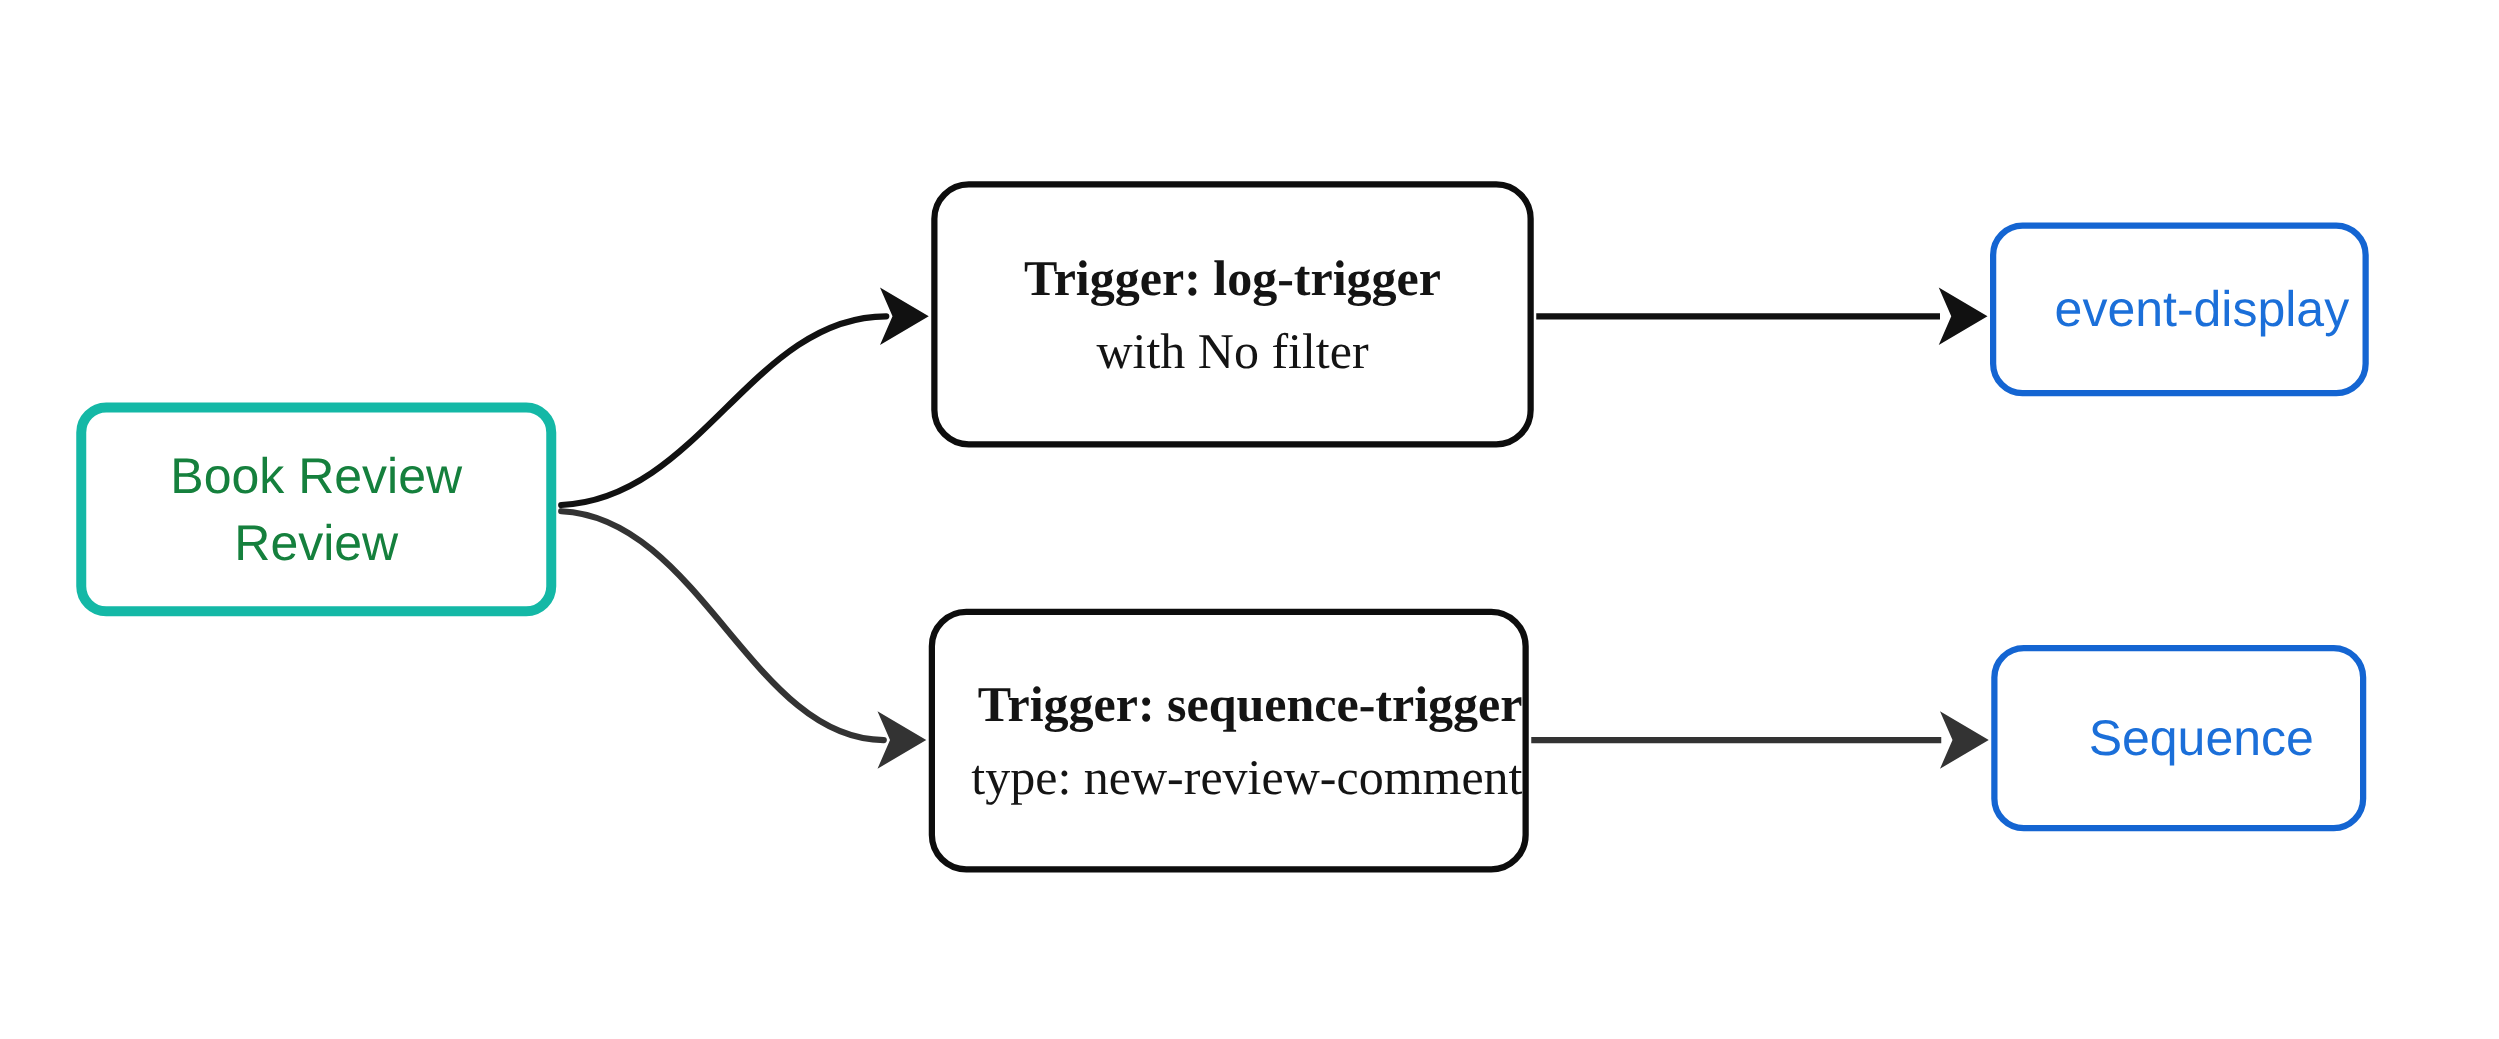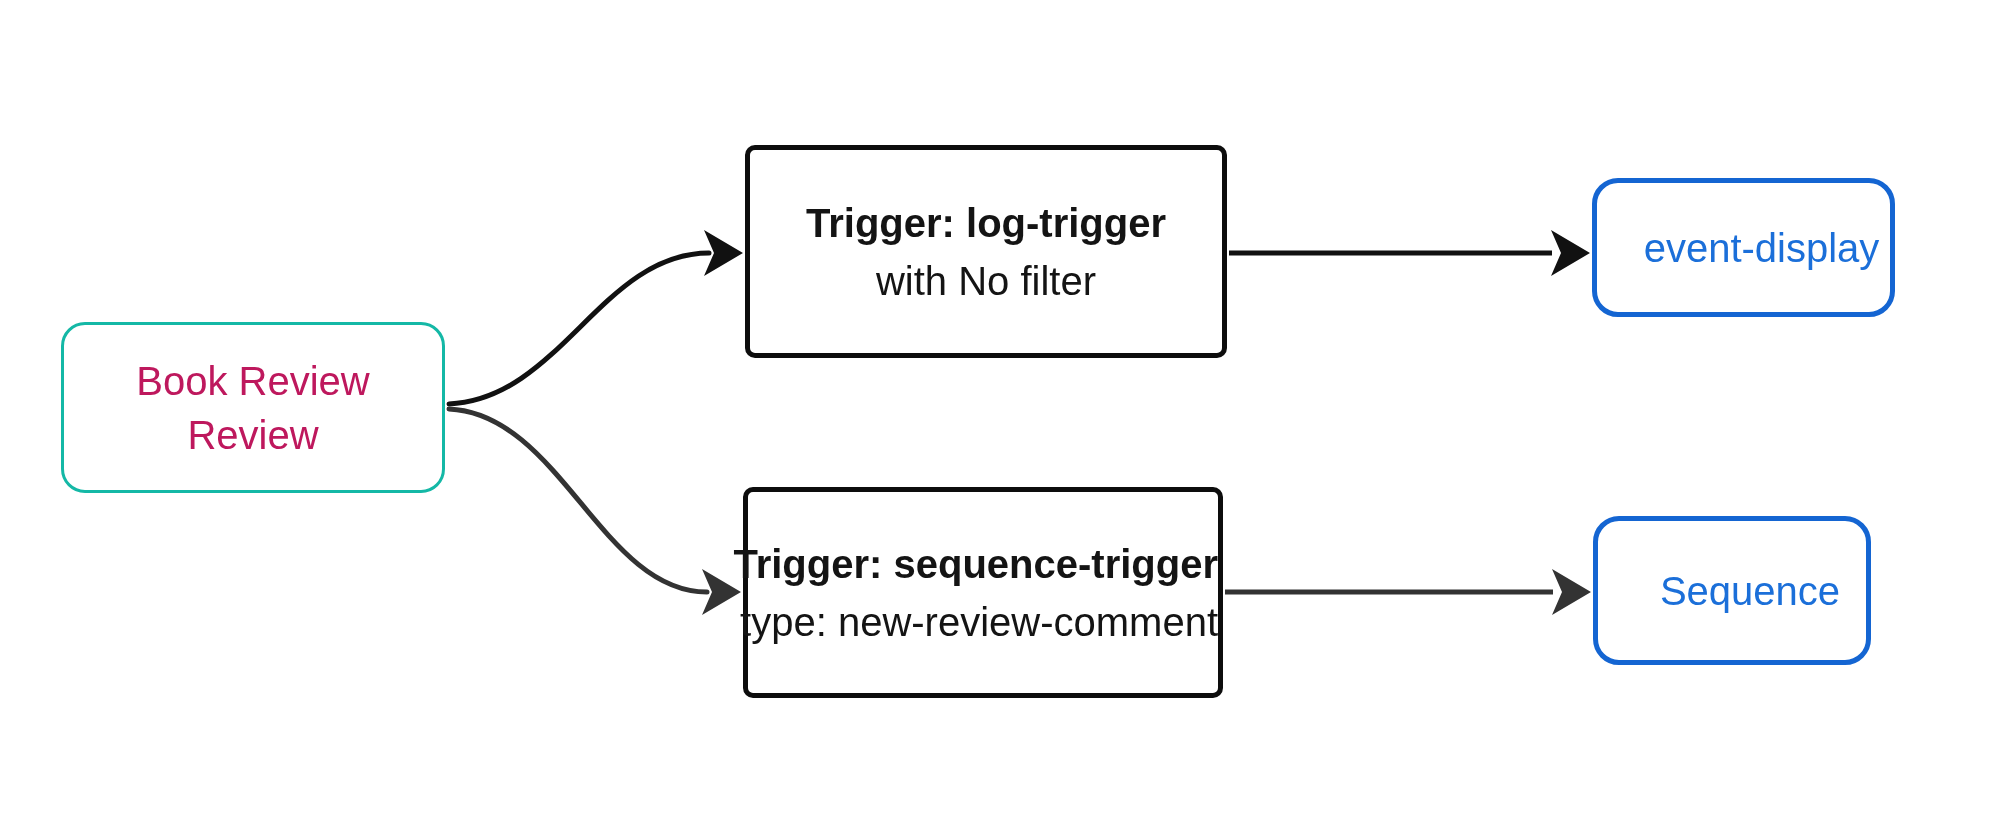--- a/index.html
+++ b/index.html
@@ -23,42 +23,43 @@
     display: flex; flex-direction: column;
     align-items: center; justify-content: center;
     background: #ffffff;
     text-align: center;
     font-size: 40px;
     line-height: 56px;
     white-space: nowrap;
   }
   .node-broker {
     left: 61px; top: 322px; width: 384px; height: 171px;
-    border: 3px solid #14b8a6;
+    border: 8px solid #14b8a6;
     border-radius: 24px;
-    color: #be185d;
+    color: #15803d;
     line-height: 54px;
   }
   .node-trigger {
     border: 5px solid #0D0D0D;
-    border-radius: 10px;
+    border-radius: 30px;
     color: #141414;
     line-height: 58px;
+    font-family: Liberation Serif, serif;
   }
   .node-trigger-log   { left: 745px; top: 145px; width: 482px; height: 213px; }
   .node-trigger-seq   { left: 743px; top: 487px; width: 480px; height: 211px; align-items: flex-end; }
   .node-trigger .trigger-title { font-weight: bold; }
   .node-blue {
     border: 5px solid #1465D2;
     border-radius: 26px;
     color: #1B6FD9;
     padding-left: 36px;
   }
   .node-event-display { left: 1592px; top: 178px; width: 303px; height: 139px; }
-  .node-sequence      { left: 1593px; top: 516px; width: 278px; height: 149px; }
+  .node-sequence      { left: 1593px; top: 516px; width: 300px; height: 149px; }
 </style>
 </head>
 <body>
 
 <div class="diagram">
 
   <svg class="edges-layer" viewBox="0 0 1999 831" xmlns="http://www.w3.org/2000/svg" aria-hidden="true">
 
     <g>
       <path d="M 449 404 C 560 399, 602 253, 709 253" fill="none" stroke="#111111" stroke-width="5" stroke-linecap="round"></path>

